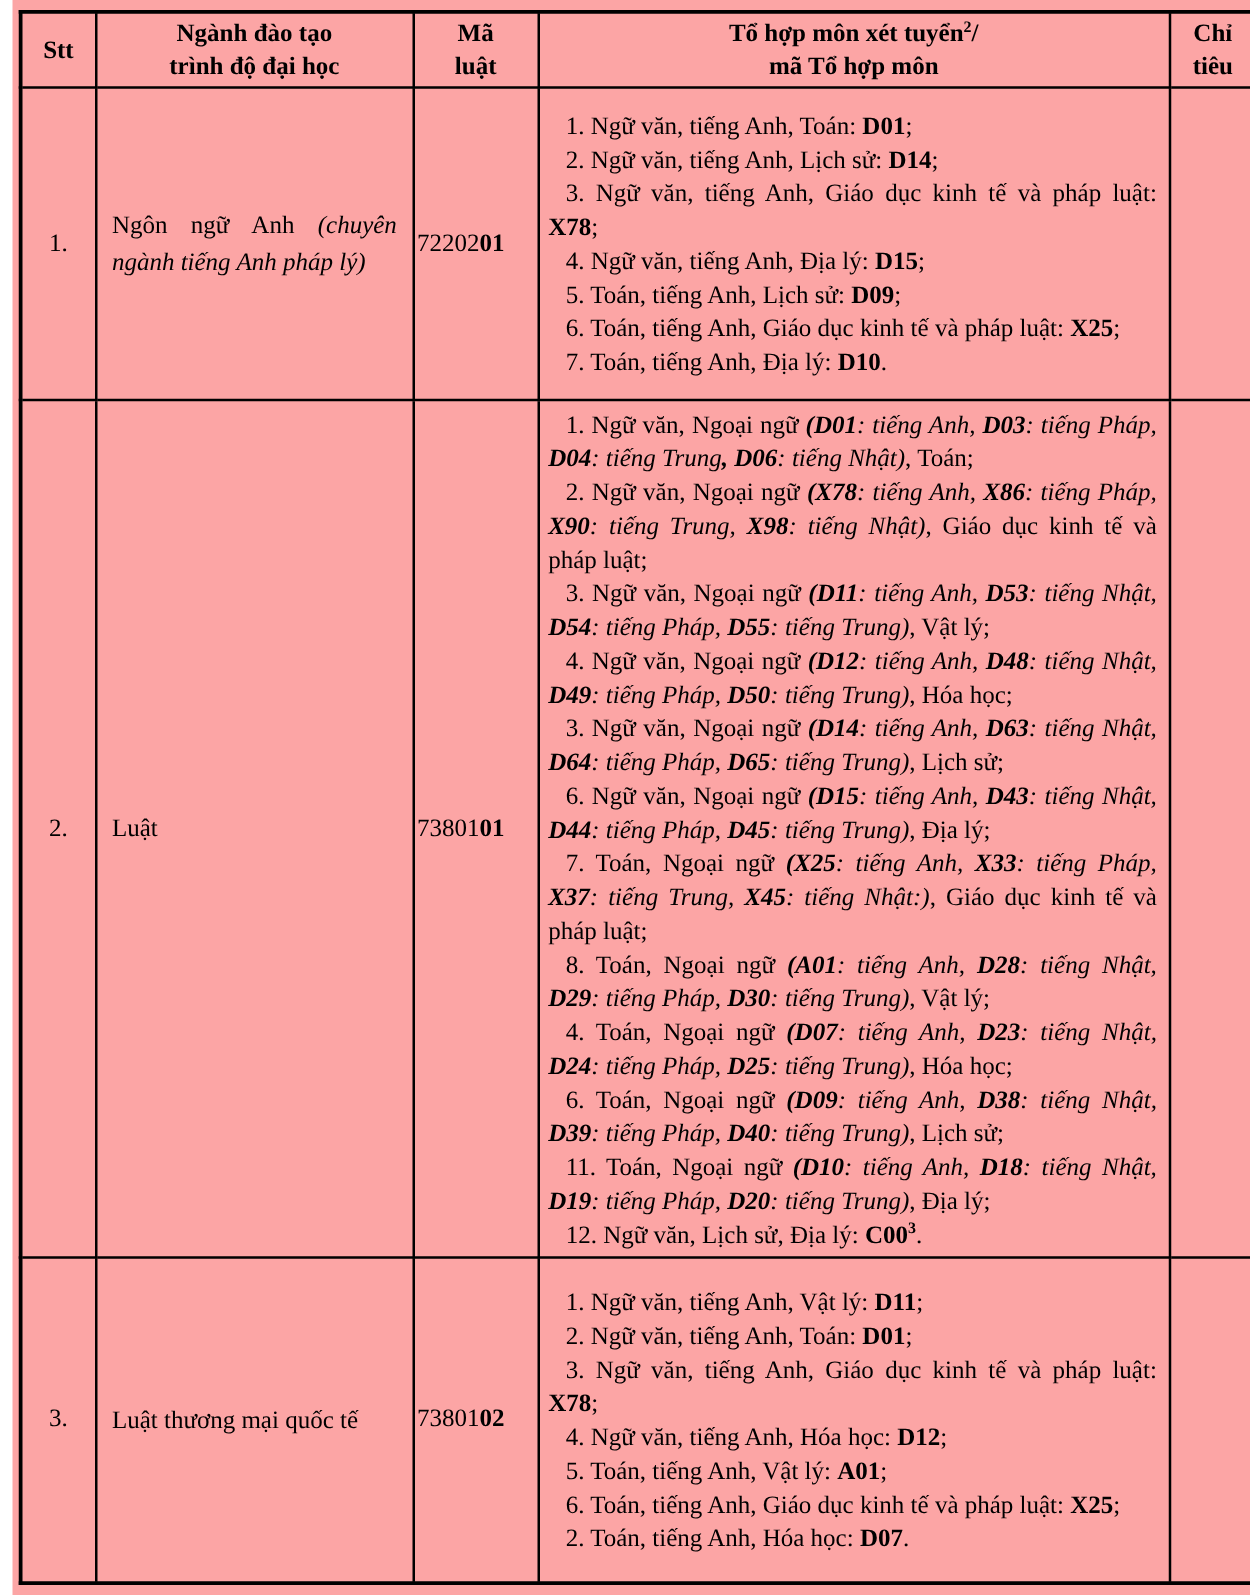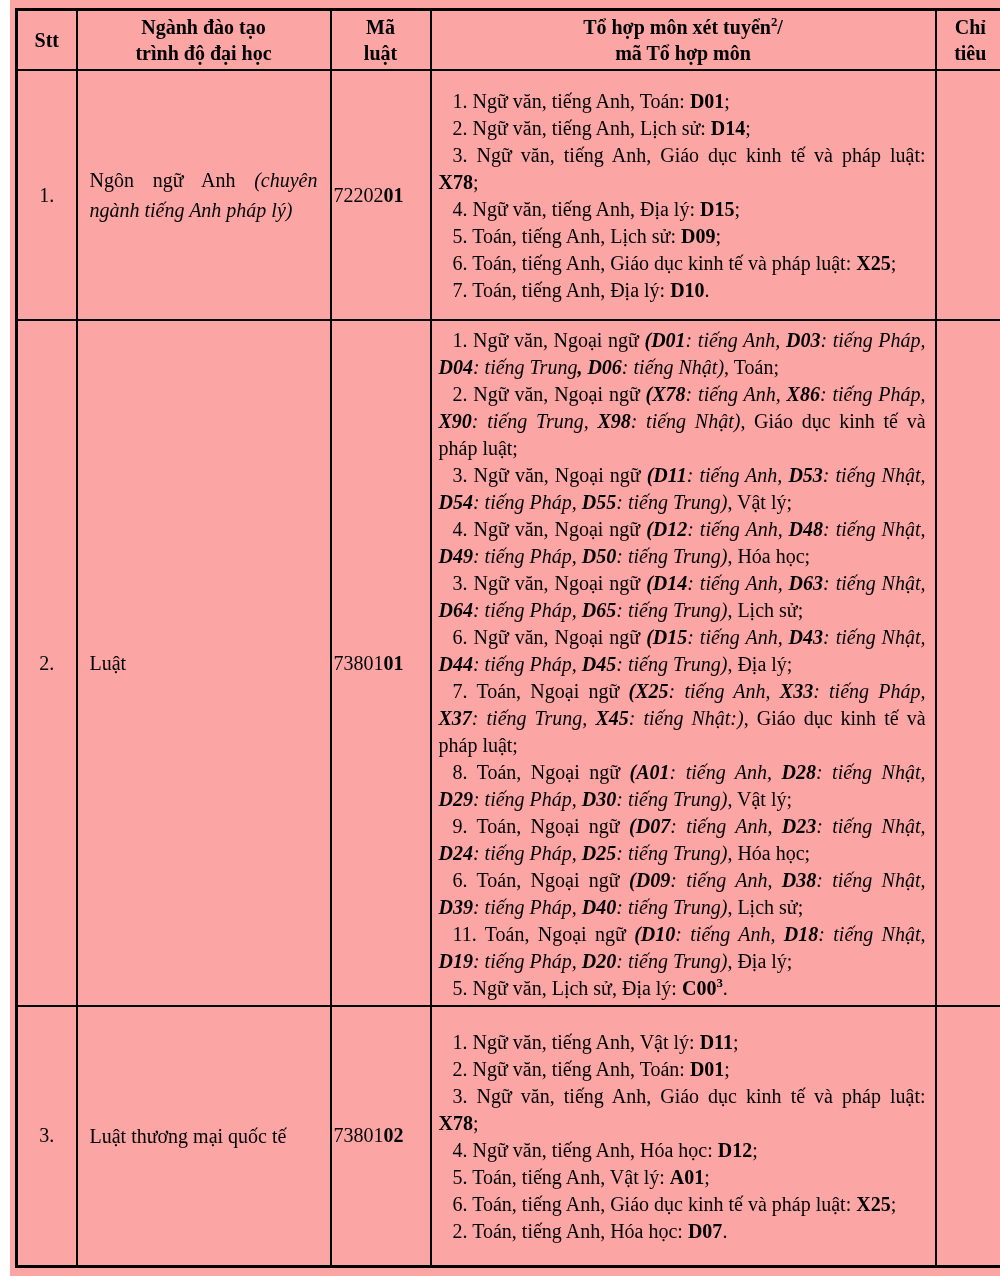--- a/index.html
+++ b/index.html
@@ -120,24 +120,24 @@
           <td class="code-cell"><span>73801</span><span class="bold">01</span></td>
           <td class="combos-cell">
             <p class="combo-item"><span>1. Ngữ văn, Ngoại ngữ </span><span class="bold ital">(D01</span><span class="ital">: tiếng Anh, </span><span class="bold ital">D03</span><span class="ital">: tiếng Pháp, </span><span class="bold ital">D04</span><span class="ital">: tiếng Trung</span><span class="bold ital">, </span><span class="bold ital">D06</span><span class="ital">: tiếng Nhật)</span><span>, Toán;</span></p>
             <p class="combo-item"><span>2. Ngữ văn, Ngoại ngữ </span><span class="bold ital">(X78</span><span class="ital">: tiếng Anh, </span><span class="bold ital">X86</span><span class="ital">: tiếng Pháp, </span><span class="bold ital">X90</span><span class="ital">: tiếng Trung, </span><span class="bold ital">X98</span><span class="ital">: tiếng Nhật)</span><span>, Giáo dục kinh tế và pháp luật;</span></p>
             <p class="combo-item"><span>3. Ngữ văn, Ngoại ngữ </span><span class="bold ital">(D11</span><span class="ital">: tiếng Anh, </span><span class="bold ital">D53</span><span class="ital">: tiếng Nhật, </span><span class="bold ital">D54</span><span class="ital">: tiếng Pháp, </span><span class="bold ital">D55</span><span class="ital">: tiếng Trung)</span><span>, Vật lý;</span></p>
             <p class="combo-item"><span>4. Ngữ văn, Ngoại ngữ </span><span class="bold ital">(D12</span><span class="ital">: tiếng Anh, </span><span class="bold ital">D48</span><span class="ital">: tiếng Nhật, </span><span class="bold ital">D49</span><span class="ital">: tiếng Pháp, </span><span class="bold ital">D50</span><span class="ital">: tiếng Trung)</span><span>, Hóa học;</span></p>
             <p class="combo-item"><span>3. Ngữ văn, Ngoại ngữ </span><span class="bold ital">(D14</span><span class="ital">: tiếng Anh, </span><span class="bold ital">D63</span><span class="ital">: tiếng Nhật, </span><span class="bold ital">D64</span><span class="ital">: tiếng Pháp, </span><span class="bold ital">D65</span><span class="ital">: tiếng Trung)</span><span>, Lịch sử;</span></p>
             <p class="combo-item"><span>6. Ngữ văn, Ngoại ngữ </span><span class="bold ital">(D15</span><span class="ital">: tiếng Anh, </span><span class="bold ital">D43</span><span class="ital">: tiếng Nhật, </span><span class="bold ital">D44</span><span class="ital">: tiếng Pháp, </span><span class="bold ital">D45</span><span class="ital">: tiếng Trung)</span><span>, Địa lý;</span></p>
             <p class="combo-item"><span>7. Toán, Ngoại ngữ </span><span class="bold ital">(X25</span><span class="ital">: tiếng Anh, </span><span class="bold ital">X33</span><span class="ital">: tiếng Pháp, </span><span class="bold ital">X37</span><span class="ital">: tiếng Trung, </span><span class="bold ital">X45</span><span class="ital">: tiếng Nhật:)</span><span>, Giáo dục kinh tế và pháp luật;</span></p>
             <p class="combo-item"><span>8. Toán, Ngoại ngữ </span><span class="bold ital">(A01</span><span class="ital">: tiếng Anh, </span><span class="bold ital">D28</span><span class="ital">: tiếng Nhật, </span><span class="bold ital">D29</span><span class="ital">: tiếng Pháp, </span><span class="bold ital">D30</span><span class="ital">: tiếng Trung)</span><span>, Vật lý;</span></p>
-            <p class="combo-item"><span>9. Toán, Ngoại ngữ </span><span class="bold ital">(D07</span><span class="ital">: tiếng Anh, </span><span class="bold ital">D23</span><span class="ital">: tiếng Nhật, </span><span class="bold ital">D24</span><span class="ital">: tiếng Pháp, </span><span class="bold ital">D25</span><span class="ital">: tiếng Trung)</span><span>, Hóa học;</span></p>
+            <p class="combo-item"><span>4. Toán, Ngoại ngữ </span><span class="bold ital">(D07</span><span class="ital">: tiếng Anh, </span><span class="bold ital">D23</span><span class="ital">: tiếng Nhật, </span><span class="bold ital">D24</span><span class="ital">: tiếng Pháp, </span><span class="bold ital">D25</span><span class="ital">: tiếng Trung)</span><span>, Hóa học;</span></p>
             <p class="combo-item"><span>6. Toán, Ngoại ngữ </span><span class="bold ital">(D09</span><span class="ital">: tiếng Anh, </span><span class="bold ital">D38</span><span class="ital">: tiếng Nhật, </span><span class="bold ital">D39</span><span class="ital">: tiếng Pháp, </span><span class="bold ital">D40</span><span class="ital">: tiếng Trung)</span><span>, Lịch sử;</span></p>
             <p class="combo-item"><span>11. Toán, Ngoại ngữ </span><span class="bold ital">(D10</span><span class="ital">: tiếng Anh, </span><span class="bold ital">D18</span><span class="ital">: tiếng Nhật, </span><span class="bold ital">D19</span><span class="ital">: tiếng Pháp, </span><span class="bold ital">D20</span><span class="ital">: tiếng Trung)</span><span>, Địa lý;</span></p>
-            <p class="combo-item"><span>5. Ngữ văn, Lịch sử, Địa lý: </span><span class="bold">C00</span><span class="bold"><sup>3</sup></span><span>.</span></p>
+            <p class="combo-item"><span>12. Ngữ văn, Lịch sử, Địa lý: </span><span class="bold">C00</span><span class="bold"><sup>3</sup></span><span>.</span></p>
           </td>
           <td class="quota-cell"></td>
         </tr>
         <tr>
           <td class="stt-cell">3.</td>
           <td class="major-cell"><span>Luật thương mại quốc tế</span></td>
           <td class="code-cell"><span>73801</span><span class="bold">02</span></td>
           <td class="combos-cell">
             <p class="combo-item"><span>1. Ngữ văn, tiếng Anh, Vật lý: </span><span class="bold">D11</span><span>;</span></p>
             <p class="combo-item"><span>2. Ngữ văn, tiếng Anh, Toán: </span><span class="bold">D01</span><span>;</span></p>

